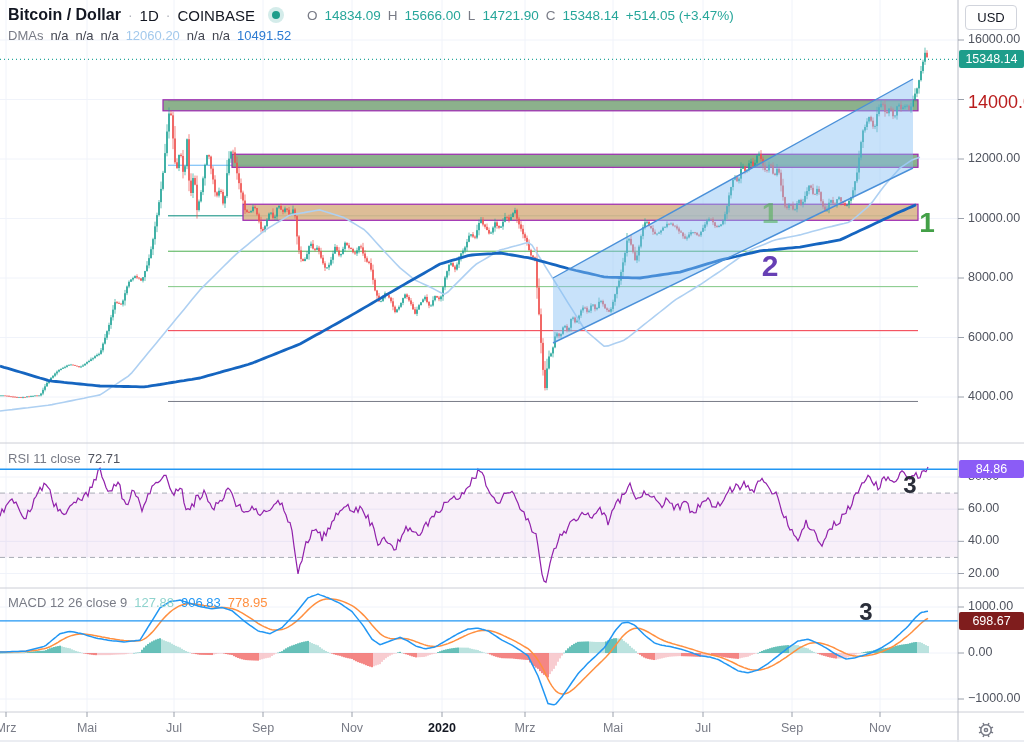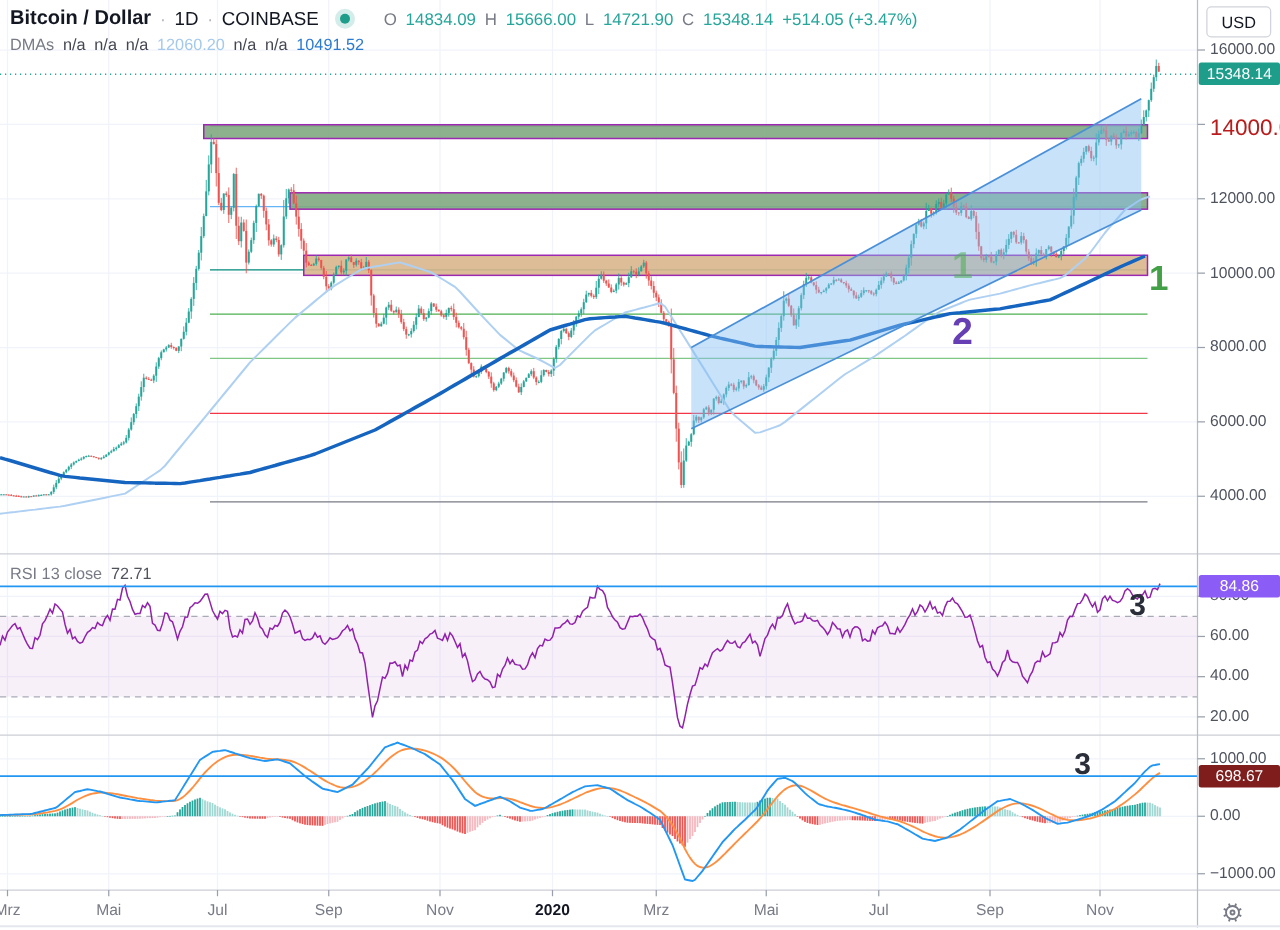--- a/index.html
+++ b/index.html
@@ -1535,22 +1535,28 @@
       <span style="color: rgb(67, 70, 81);">n/a</span>
       <span style="color: rgb(163, 201, 236);">12060.20</span>
       <span style="color: rgb(67, 70, 81);">n/a</span>
       <span style="color: rgb(67, 70, 81);">n/a</span>
       <span style="color: rgb(44, 123, 210);">10491.52</span>
     </div>
 
   <div class="ov" id="usdBtn">USD</div>
 
   <div class="ov parts" id="rsiTitle">
-      <span style="color: rgb(120, 123, 134);">RSI 13 close</span>
+      <span style="color: rgb(120, 123, 134);">RSI 11 close</span>
       <span style="color: rgb(80, 83, 94);">72.71</span>
+    </div>
+  <div class="ov parts" id="macdTitle">
+      <span style="color: rgb(120, 123, 134);">MACD 12 26 close 9</span>
+      <span style="color: rgb(143, 211, 205);">127.88</span>
+      <span style="color: rgb(33, 150, 243);">906.83</span>
+      <span style="color: rgb(255, 143, 63);">778.95</span>
     </div>
 
   <div class="ov badge" id="priceBadge" style="top: 50.3928px; background: rgb(30, 157, 139);">15348.14</div>
   <div class="ov badge" id="rsiBadge" style="top: 460.183px; background: #8b5cf6;">84.86</div>
   <div class="ov badge" id="macdBadge" style="top: 611.861px; background: #7f1d1d;">698.67</div>
 
   <div class="ov" id="priceAxis">
       <div class="ov" style="left: 968px; top: 32px; font-size: 12.5px; color: rgb(79, 83, 94);">16000.00</div>
       <div class="ov" style="left: 968px; top: 91.5px; font-size: 18px; color: #b91c1c;">14000.00</div>
       <div class="ov" style="left: 968px; top: 151px; font-size: 12.5px; color: rgb(79, 83, 94);">12000.00</div>

